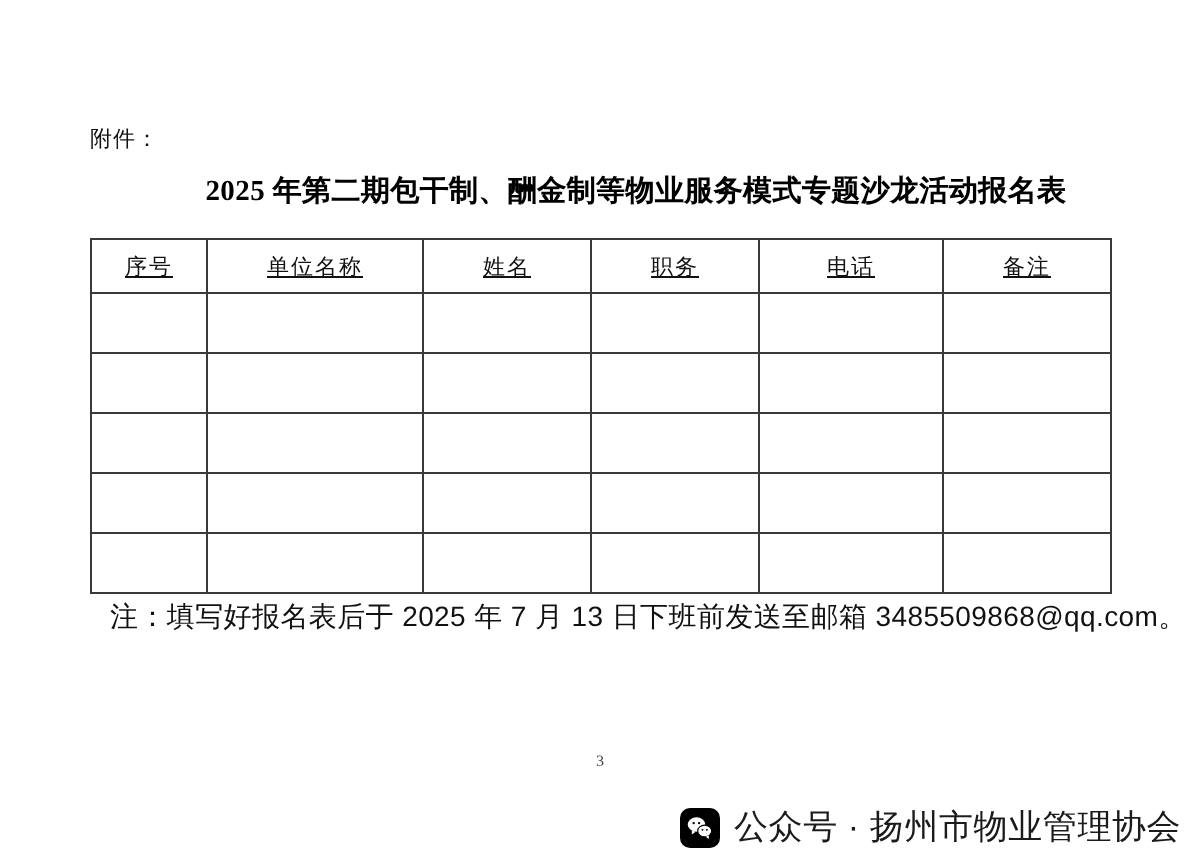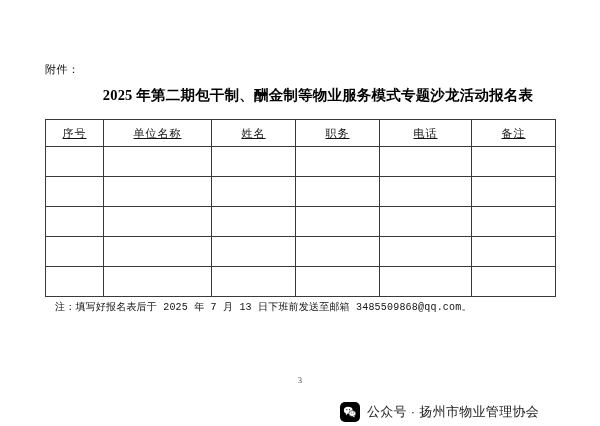--- a/index.html
+++ b/index.html
@@ -70,24 +70,24 @@
   .col-1 { width: 108px; }
   .col-2 { width: 84px; }
   .col-3 { width: 84px; }
   .col-4 { width: 92px; }
   .col-5 { width: 84px; }
 
   .note {
     position: absolute;
     left: 55px;
     top: 300px;
-    font-size: 10px;
+    font-size: 14px;
     color: #111111;
     letter-spacing: 0.2px;
-    font-family: Liberation Mono, monospace;
+    font-family: Liberation Sans, sans-serif;
   }
   .page-number {
     position: absolute;
     left: 0;
     top: 376px;
     width: 600px;
     text-align: center;
     font-size: 8px;
     color: #444444;
     font-family: "Liberation Serif", serif;
@@ -104,21 +104,21 @@
     width: 20px;
     height: 20px;
     border-radius: 5px;
     background: #000000;
     display: flex;
     align-items: center;
     justify-content: center;
   }
   .wechat-badge svg { display: block; }
   .footer-text {
-    font-size: 13px;
+    font-size: 17px;
     color: #1b1b1b;
     font-family: "Liberation Sans", sans-serif;
     letter-spacing: 0.3px;
   }
 </style>
 </head>
 <body>
 
 <div class="page">
 

